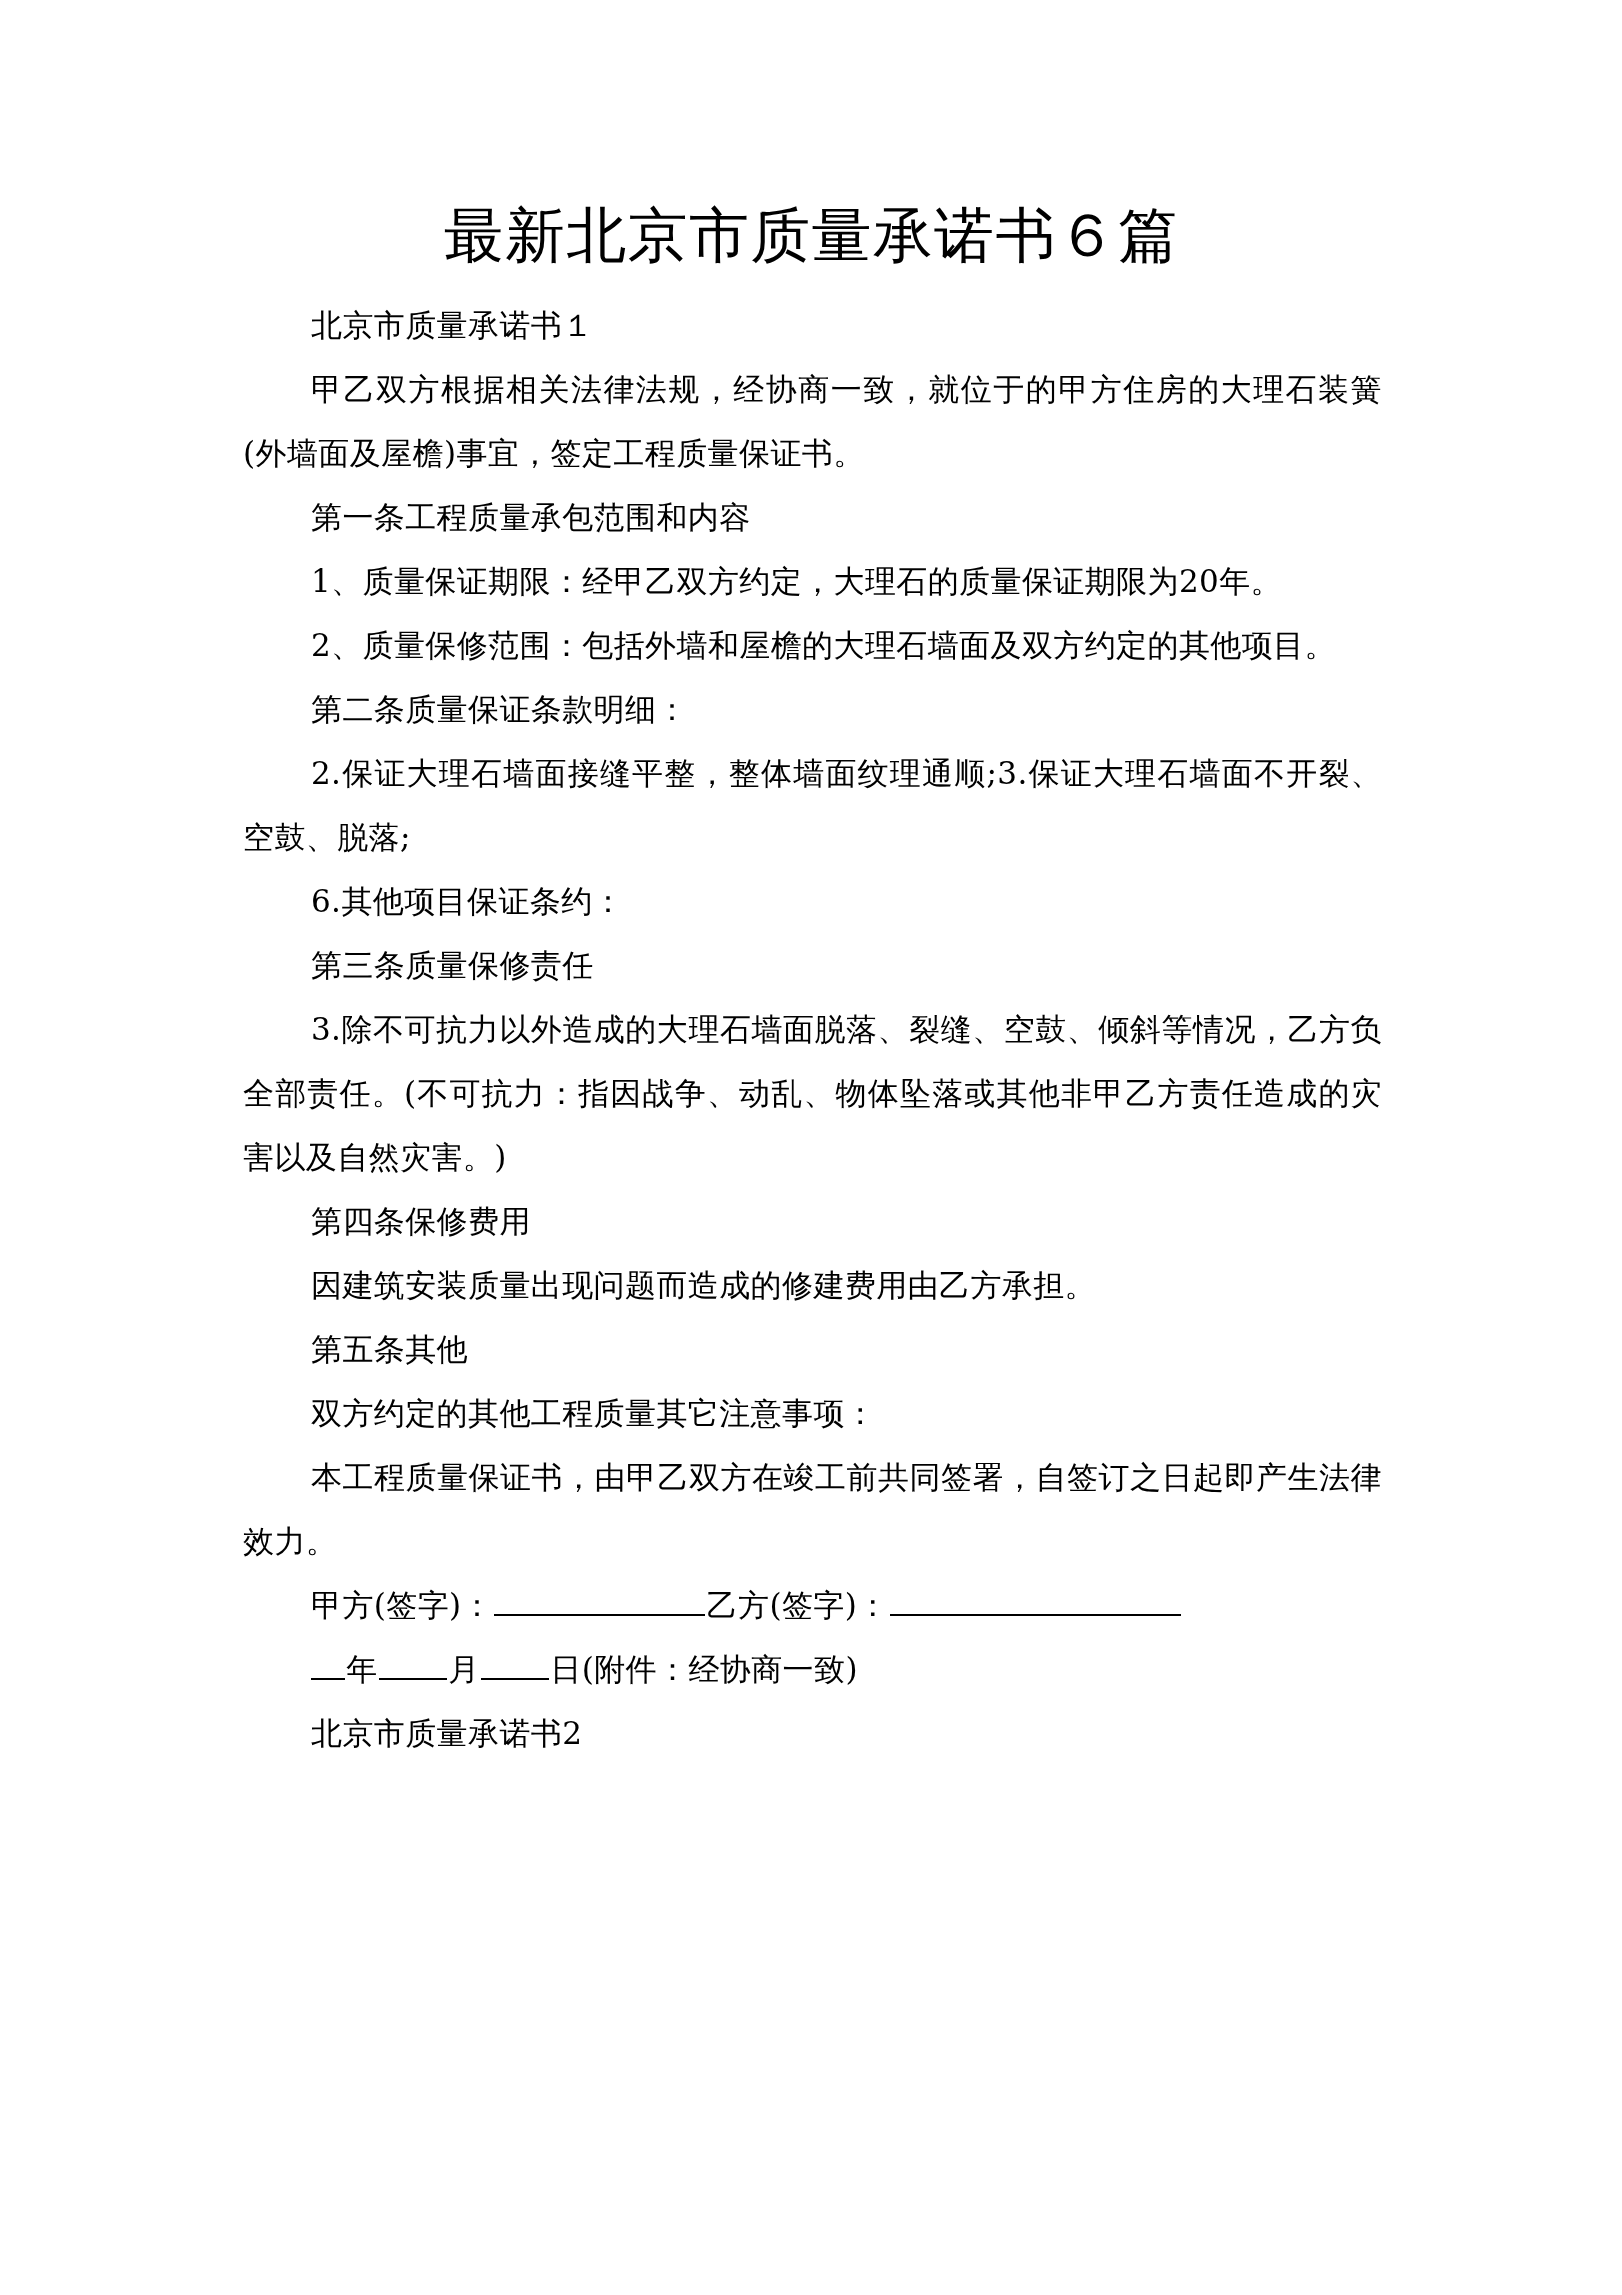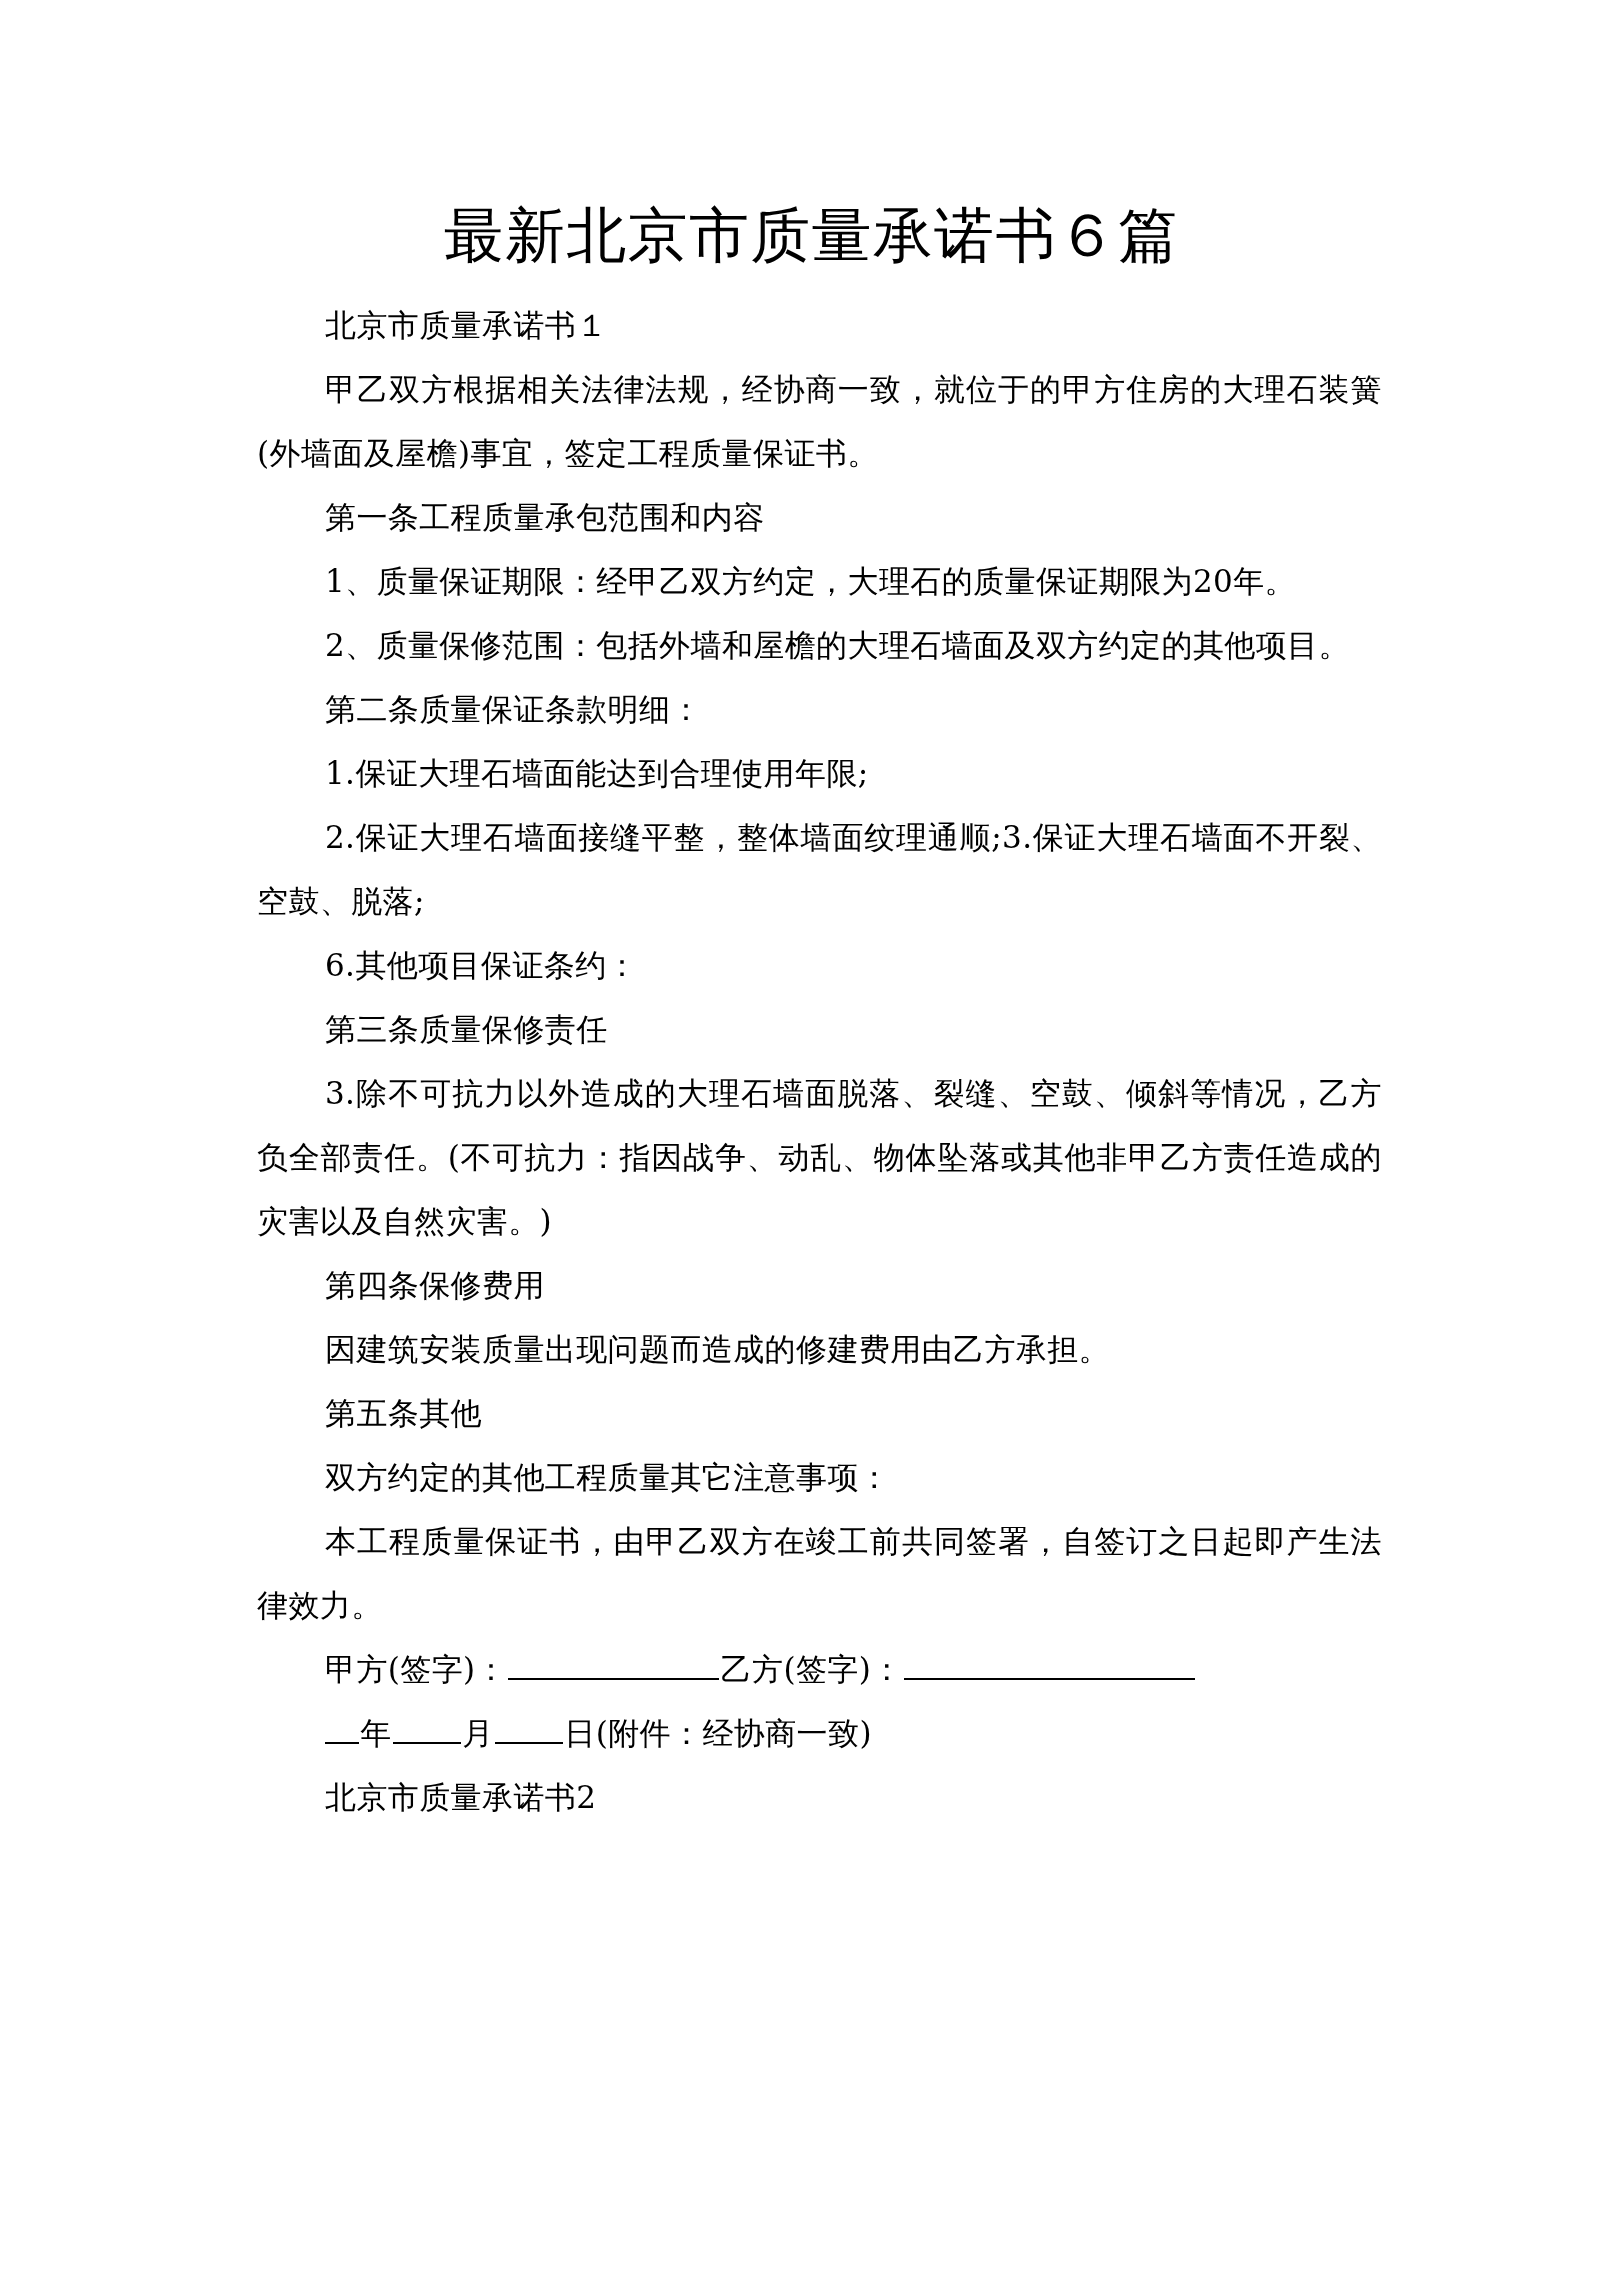--- a/index.html
+++ b/index.html
@@ -46,21 +46,20 @@
       margin: 0;
       padding: 0;
       text-align: justify;
       text-align-last: left;
       letter-spacing: 0.4px;
       white-space: normal;
       word-break: break-all;
     }
     .para.indent {
       text-indent: 68px;
-      margin-left: 14px;
     }
     .sig-line {
       display: inline-block;
       border-bottom: 2px solid #000;
       height: 26px;
       vertical-align: baseline;
       margin: 0 1.3px;
     }
     .sig-line.s1 { width: 211px; }
     .sig-line.s2 { width: 291px; }
@@ -80,21 +79,20 @@
     <p class="para indent">北京市质量承诺书１</p>
 
 
     <p class="para indent">甲乙双方根据相关法律法规，经协商一致，就位于的甲方住房的大理石装簧(外墙面及屋檐)事宜，签定工程质量保证书。</p>
 
     <p class="para indent">第一条工程质量承包范围和内容</p>
     <p class="para indent">1、质量保证期限：经甲乙双方约定，大理石的质量保证期限为20年。</p>
     <p class="para indent">2、质量保修范围：包括外墙和屋檐的大理石墙面及双方约定的其他项目。</p>
 
     <p class="para indent">第二条质量保证条款明细：</p>
-    <p class="para indent">1.保证大理石墙面能达到合理使用年限;</p>
     <p class="para indent">2.保证大理石墙面接缝平整，整体墙面纹理通顺;3.保证大理石墙面不开裂、空鼓、脱落;</p>
     <p class="para indent">6.其他项目保证条约：</p>
 
     <p class="para indent">第三条质量保修责任</p>
     <p class="para indent">3.除不可抗力以外造成的大理石墙面脱落、裂缝、空鼓、倾斜等情况，乙方负全部责任。(不可抗力：指因战争、动乱、物体坠落或其他非甲乙方责任造成的灾害以及自然灾害。)</p>
 
     <p class="para indent">第四条保修费用</p>
     <p class="para indent">因建筑安装质量出现问题而造成的修建费用由乙方承担。</p>
 
     <p class="para indent">第五条其他</p>

